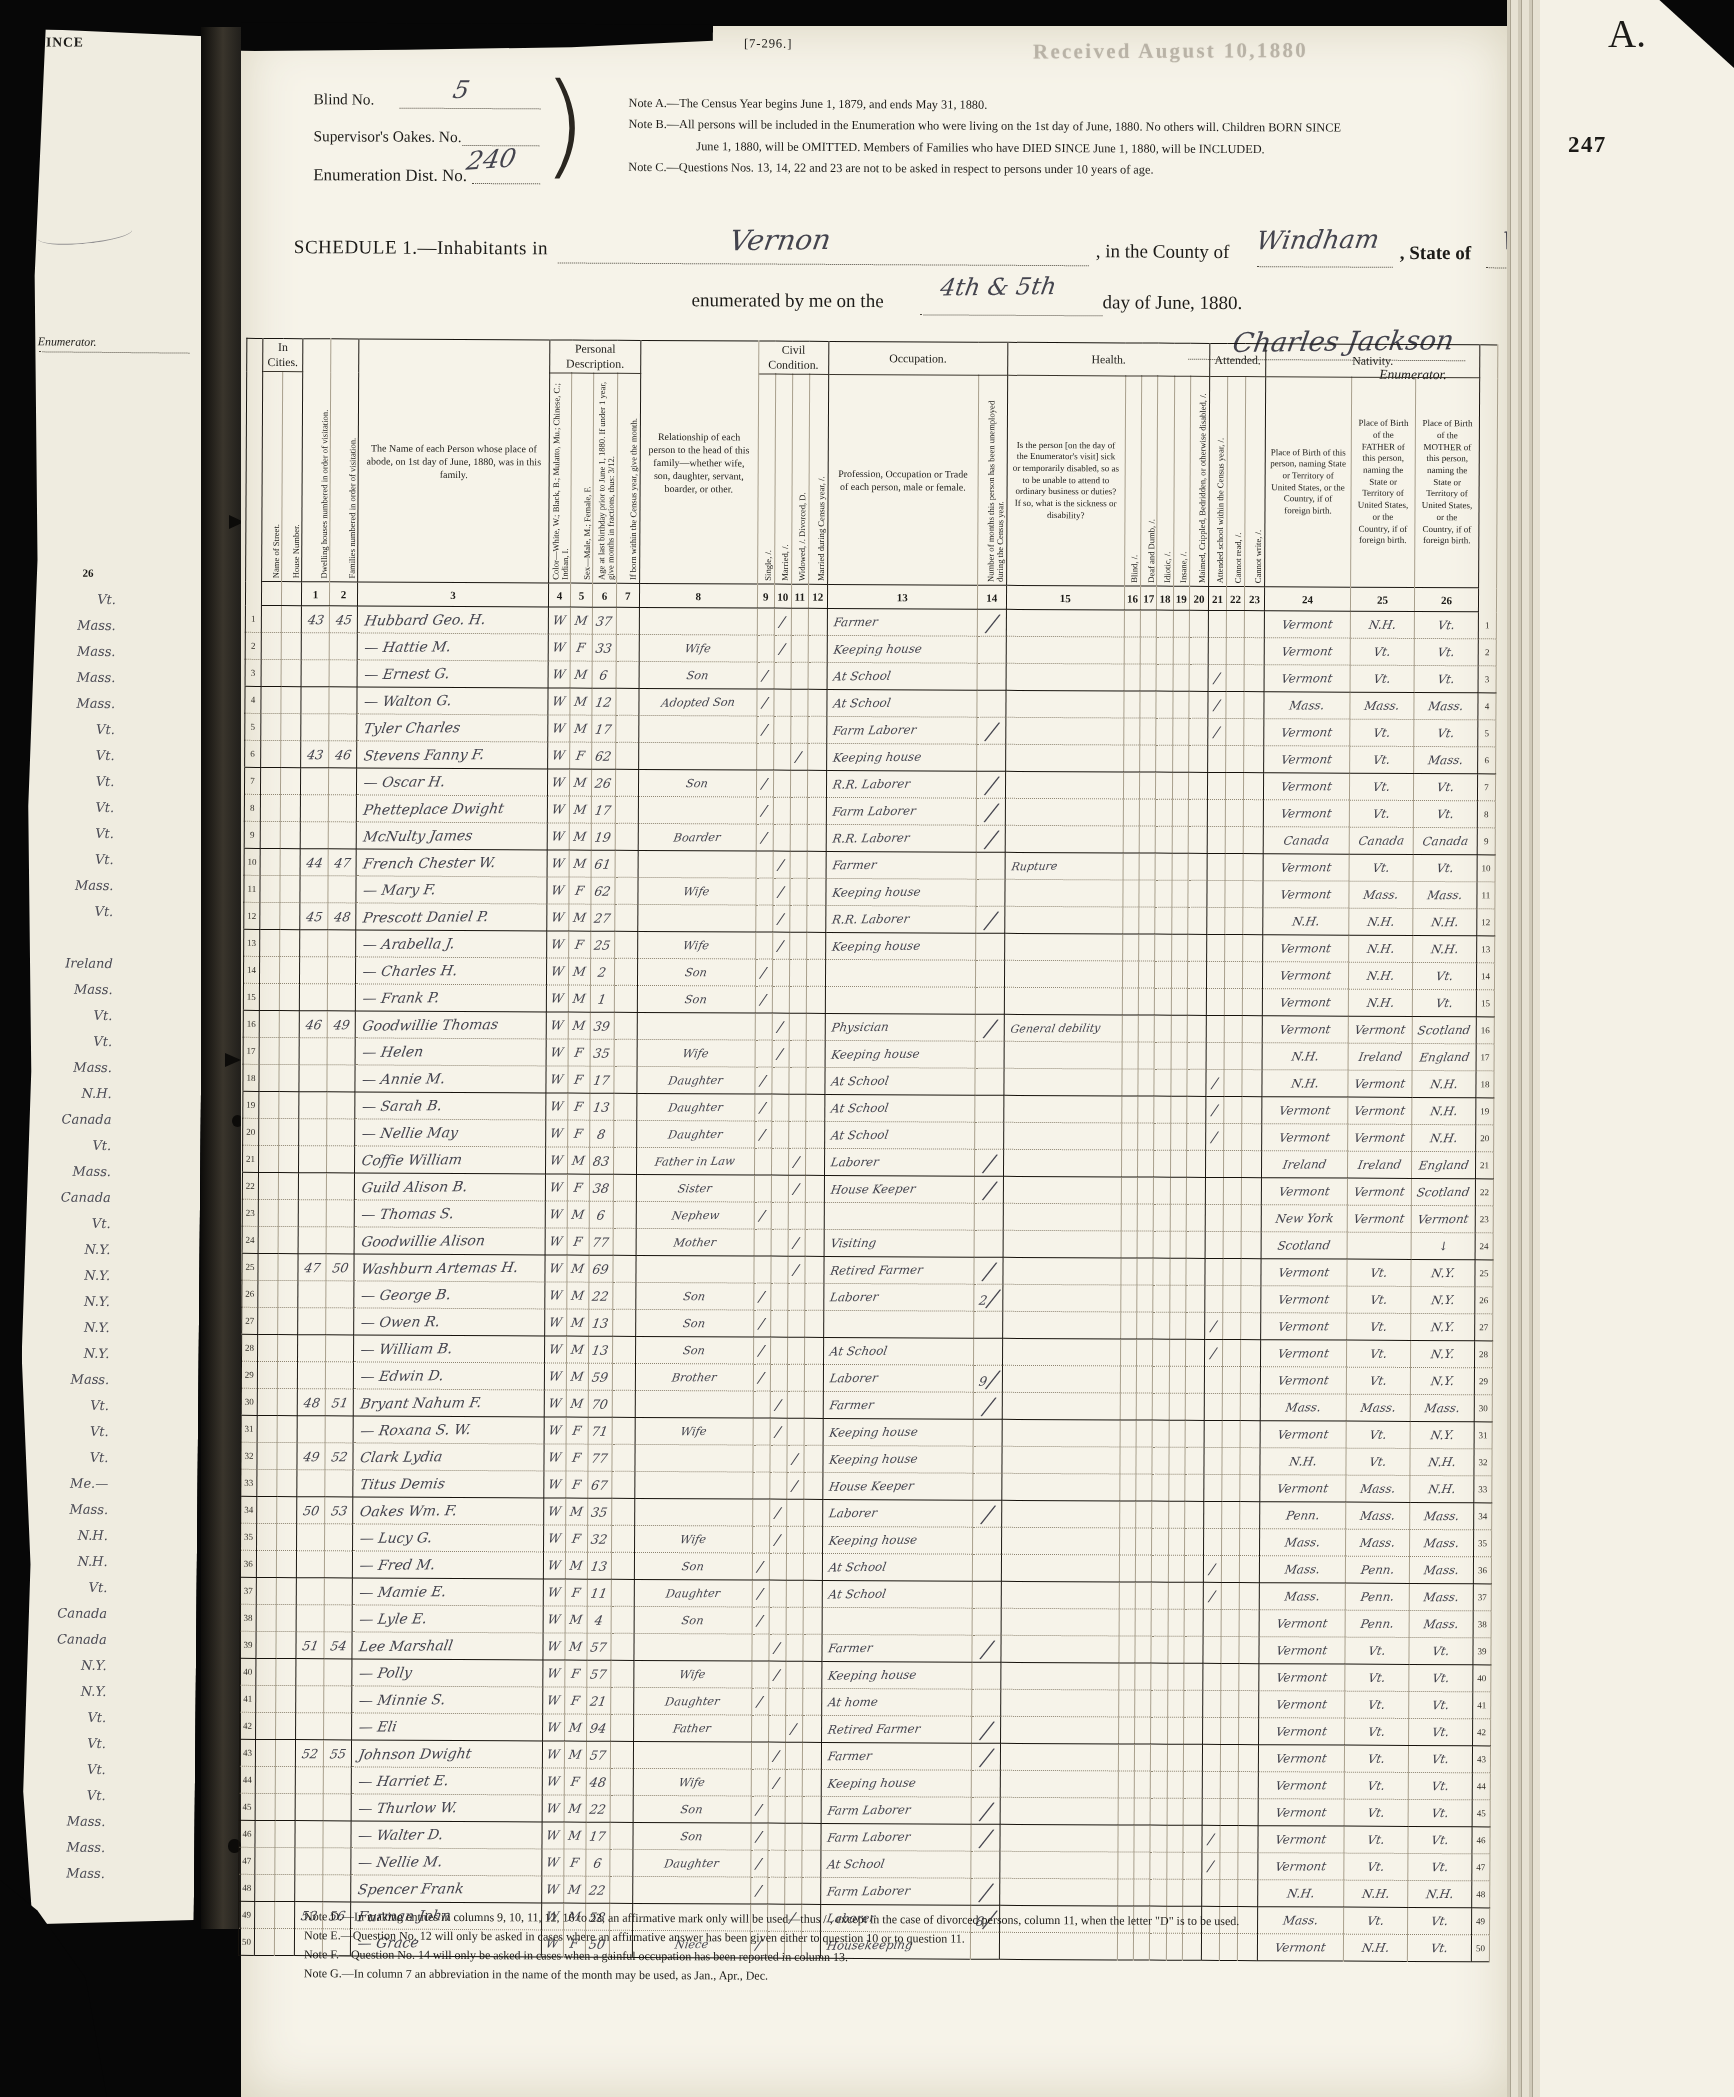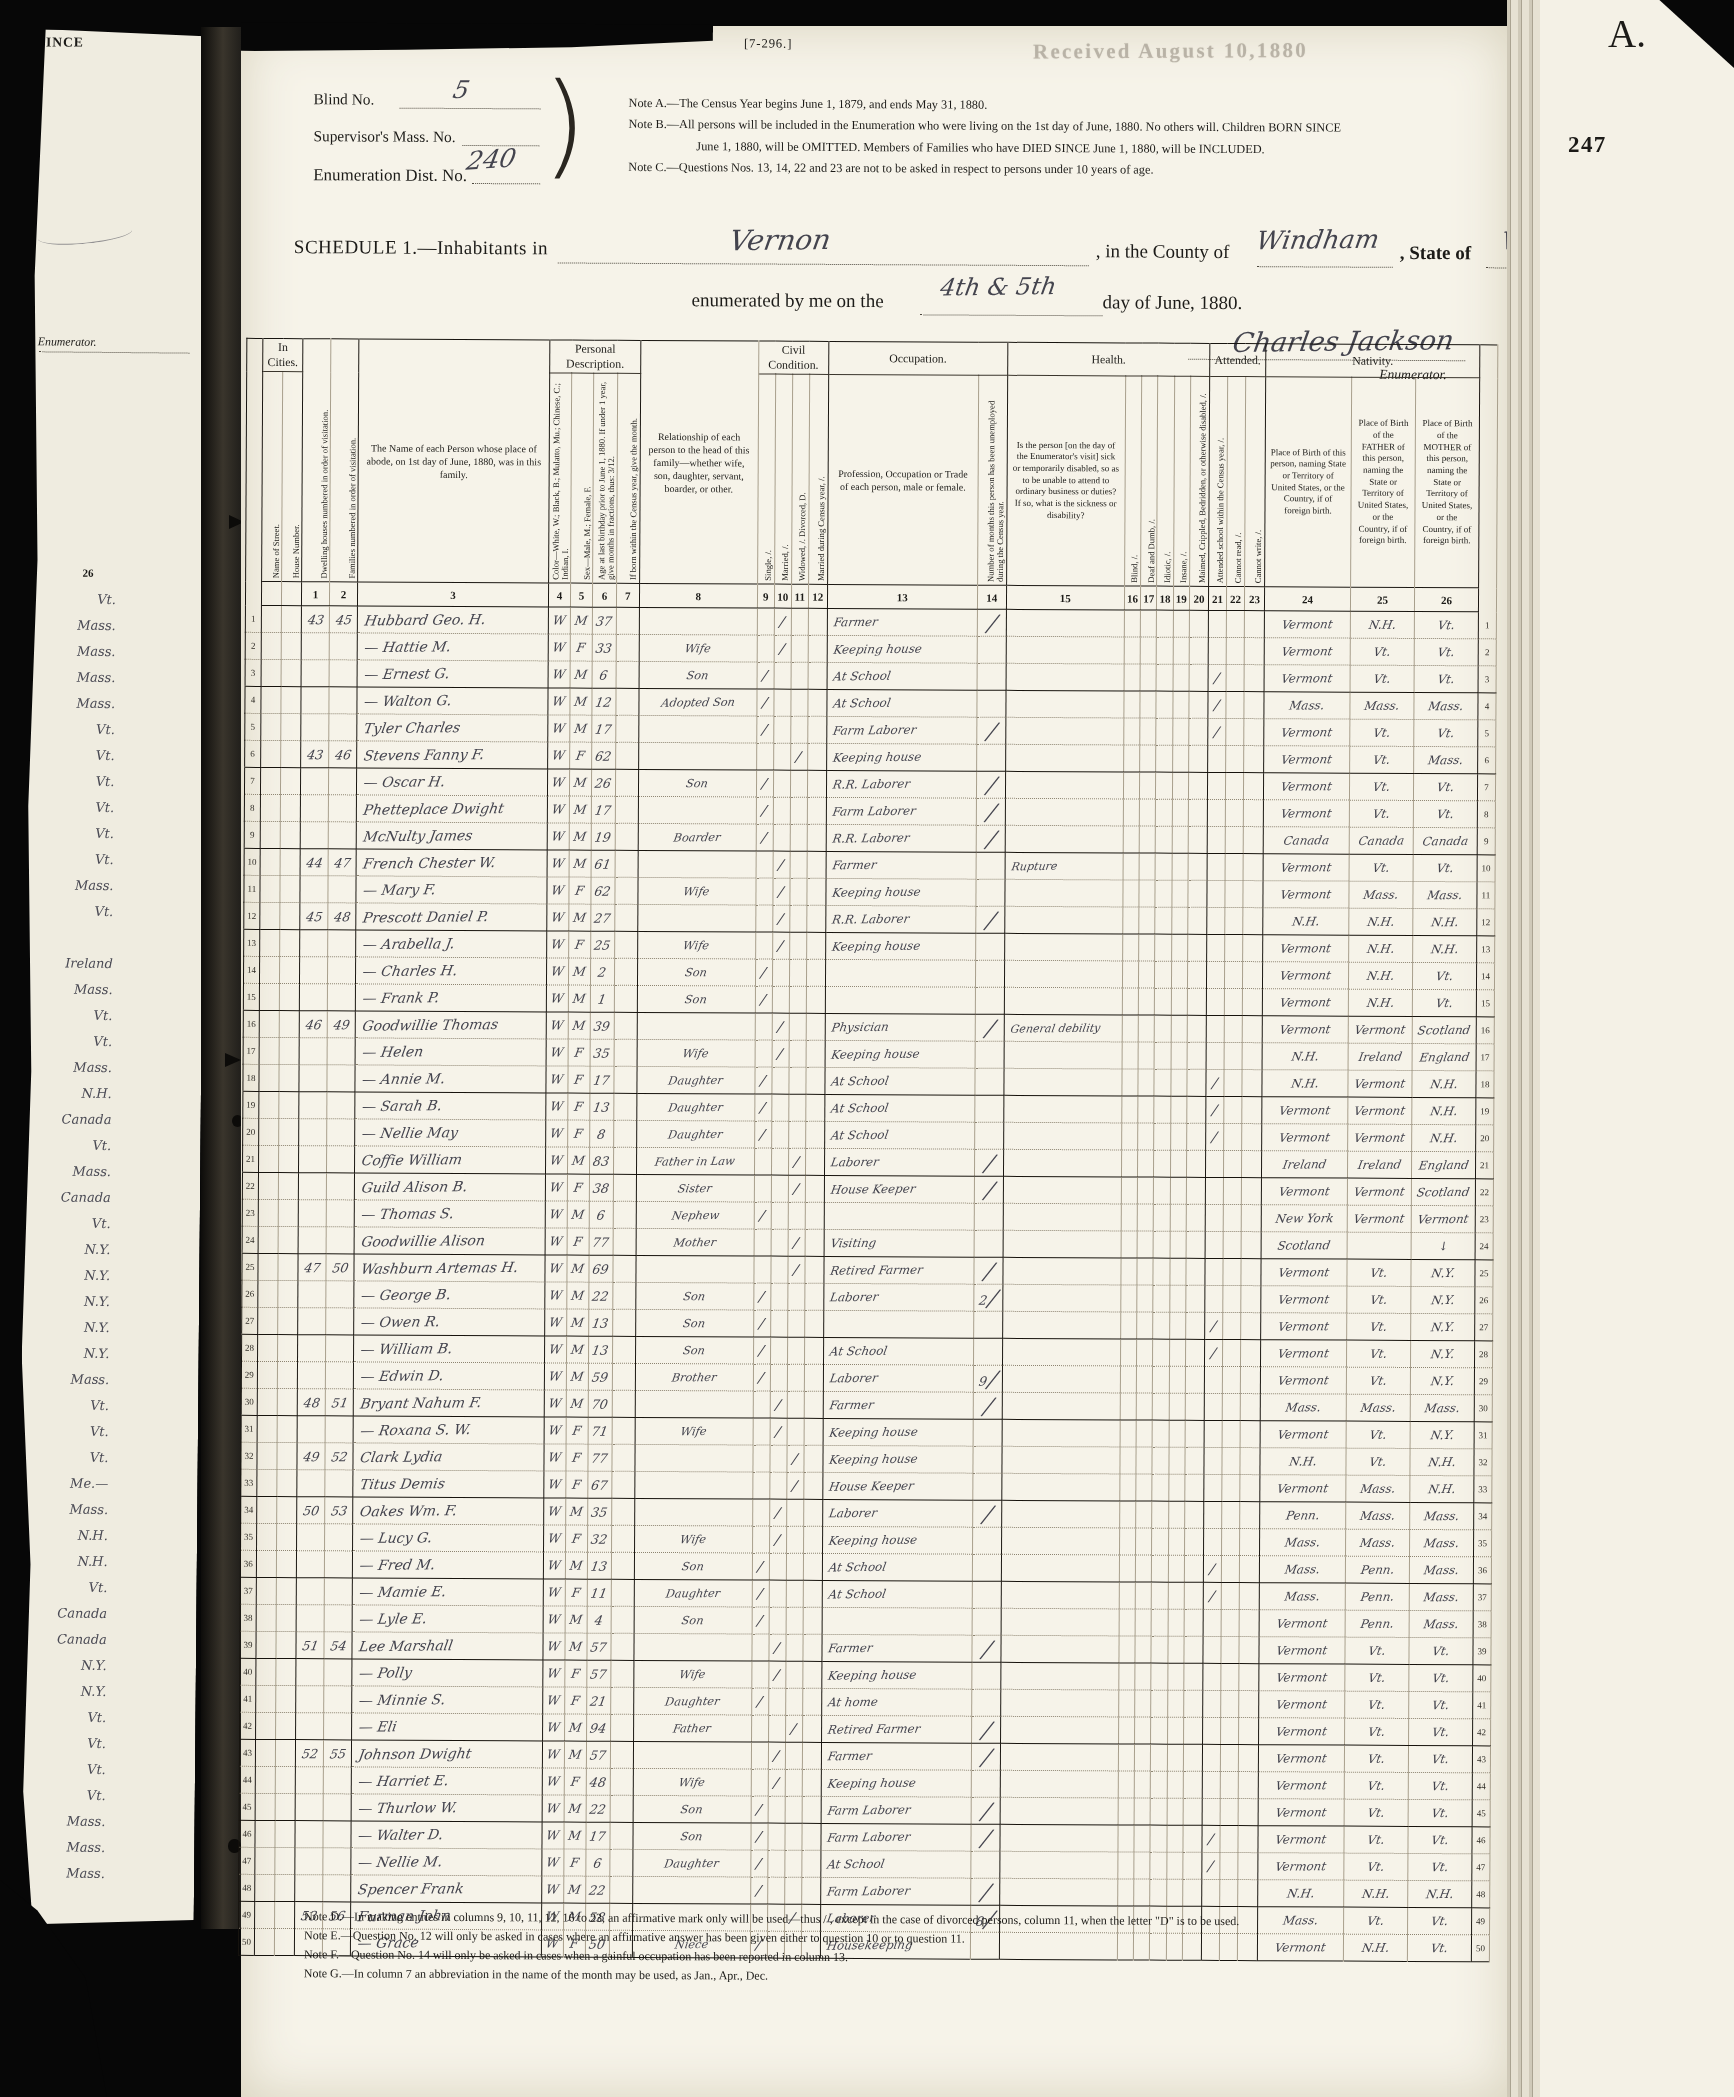--- a/index.html
+++ b/index.html
@@ -144,21 +144,21 @@
   <div id="page-tilt">
 
     <div class="abs blackpatch" style="left:0;top:-3.6px;width:472px;height:29px;clip-path:polygon(0 0,100% 0,100% 55%,70% 80%,35% 92%,0 100%);"></div>
 
     <div class="abs pr-sm" style="left:503px;top:8.2px;letter-spacing:0.9px;">[7-296.]</div>
     <div class="abs stamp" style="left:792px;top:8.2px;">Received August 10,1880</div>
 
     <div class="abs" style="left:73px;top:64px;font-size:15.4px;">Blind No.</div>
     <div class="abs dots" style="left:159px;top:81px;width:141px;"></div>
     <div class="abs hwrap" style="left:213px;top:48px;font-size:24.5px;transform:skewX(-12deg);">5</div>
-    <div class="abs" style="left:73px;top:101px;font-size:15.4px;">Supervisor's Mass. No.</div>
+    <div class="abs" style="left:73px;top:101px;font-size:15.4px;">Supervisor's Oakes. No.</div>
     <div class="abs dots" style="left:222px;top:118px;width:77px;"></div>
     <div class="abs" style="left:73px;top:139px;font-size:17px;text-align:right;">Enumeration Dist. No.</div>
     <div class="abs dots" style="left:232px;top:156px;width:68px;"></div>
     <div class="abs hwrap" style="left:227px;top:117px;font-size:25.4px;transform:skewX(-14deg) rotate(-4deg);">240</div>
     <div class="abs" style="left:302px;top:41px;font-size:113px;font-weight:100;color:#2a2620;font-family:'DejaVu Sans',sans-serif;line-height:1;">)</div>
 
     <div class="abs note-line" style="left:388px;top:68px;">Note A.—The Census Year begins June 1, 1879, and ends May 31, 1880.</div>
     <div class="abs note-line" style="left:388px;top:89px;">Note B.—All persons will be included in the Enumeration who were living on the 1st day of June, 1880.  No others will.  Children BORN SINCE</div>
     <div class="abs note-line" style="left:456px;top:111px;">June 1, 1880, will be OMITTED.  Members of Families who have DIED SINCE June 1, 1880, will be INCLUDED.</div>
     <div class="abs note-line" style="left:388px;top:132px;">Note C.—Questions Nos. 13, 14, 22 and 23 are not to be asked in respect to persons under 10 years of age.</div>

